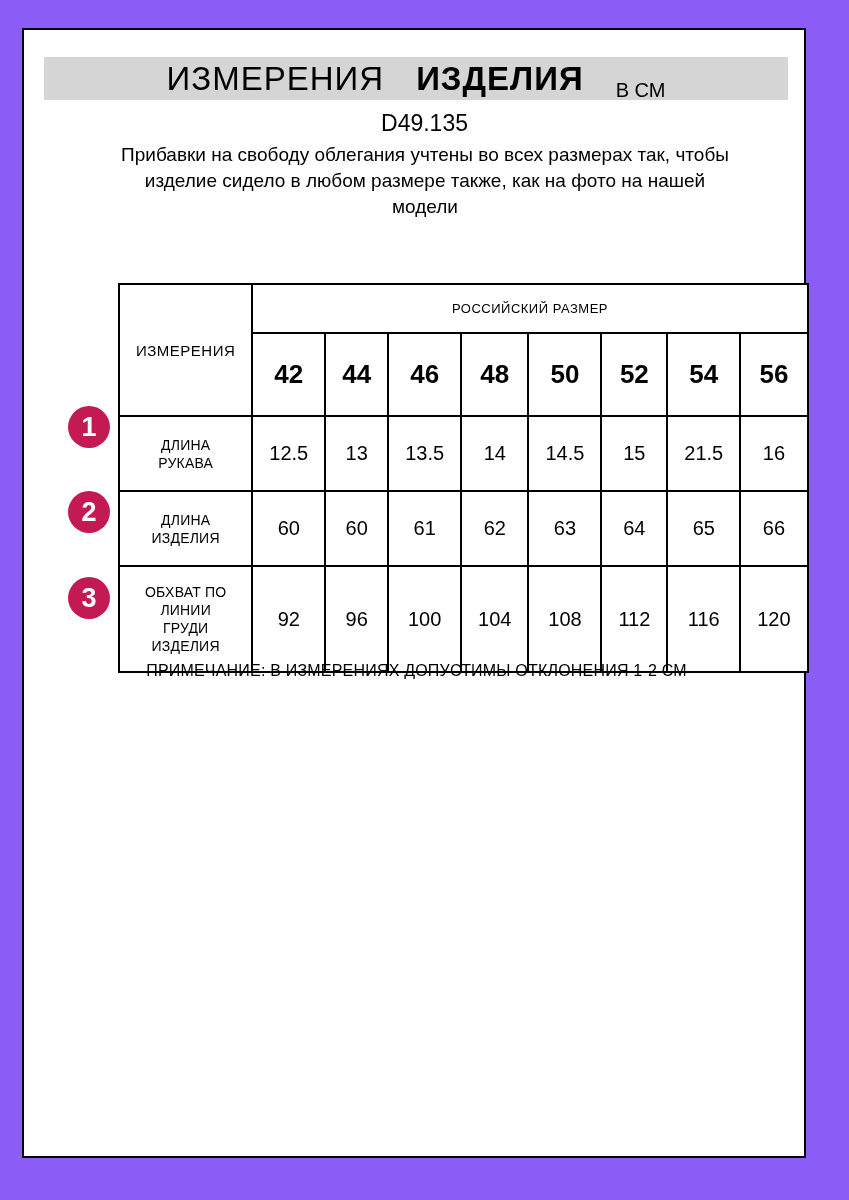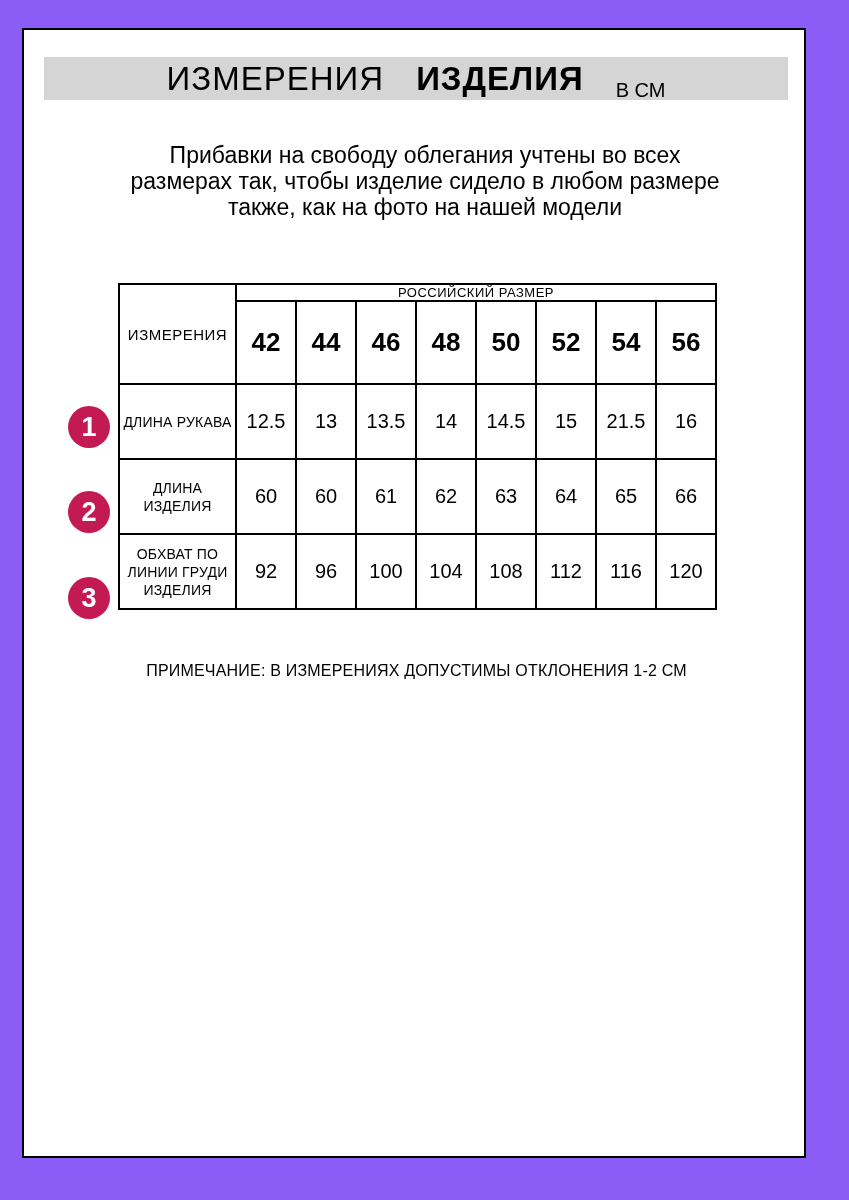--- a/index.html
+++ b/index.html
@@ -56,34 +56,34 @@
     left: 0; top: 110px;
     width: 849px;
     text-align: center;
     font-size: 23px;
   }
   .description {
     position: absolute;
     left: 120px; top: 142px;
     width: 610px;
     text-align: center;
-    font-size: 23px;
+    font-size: 19px;
     line-height: 26px;
   }
   table.size-table {
     position: absolute;
     left: 118px; top: 283px;
     border-collapse: collapse;
     table-layout: fixed;
   }
   table.size-table td {
     border: 2px solid #000;
     text-align: center;
     vertical-align: middle;
-    padding: 0;
+    padding: 16px;
     background: #fff;
   }
   .measure-col-header { font-size: 15px; letter-spacing: 0.5px; }
   .size-group-header  { height: 17px; font-size: 13px; letter-spacing: 0.5px; }
   .size-cell  { height: 83px; font-size: 26px; font-weight: bold; }
   .data-row td { height: 75px; }
   .row-label  {
     font-size: 14px;
     line-height: 18px;
     white-space: pre-line;
@@ -122,20 +122,21 @@
 <div class="canvas">
 
   <div class="page-border"></div>
 
   <div class="title-band" style="background: rgb(213, 213, 213);">
     <span class="title-main">ИЗМЕРЕНИЯ</span>
     <span class="title-bold">ИЗДЕЛИЯ</span>
     <span class="title-unit">В СМ</span>
   </div>
 
+  <div class="model-code">D49.135</div>
 
   <div class="description">Прибавки на свободу облегания учтены во всех размерах так, чтобы изделие сидело в любом размере также, как на фото на нашей модели</div>
 
   <table class="size-table">
     <colgroup>
       <col style="width:117px">
       <col style="width:60px">
         <col style="width:60px">
         <col style="width:60px">
         <col style="width:60px">

